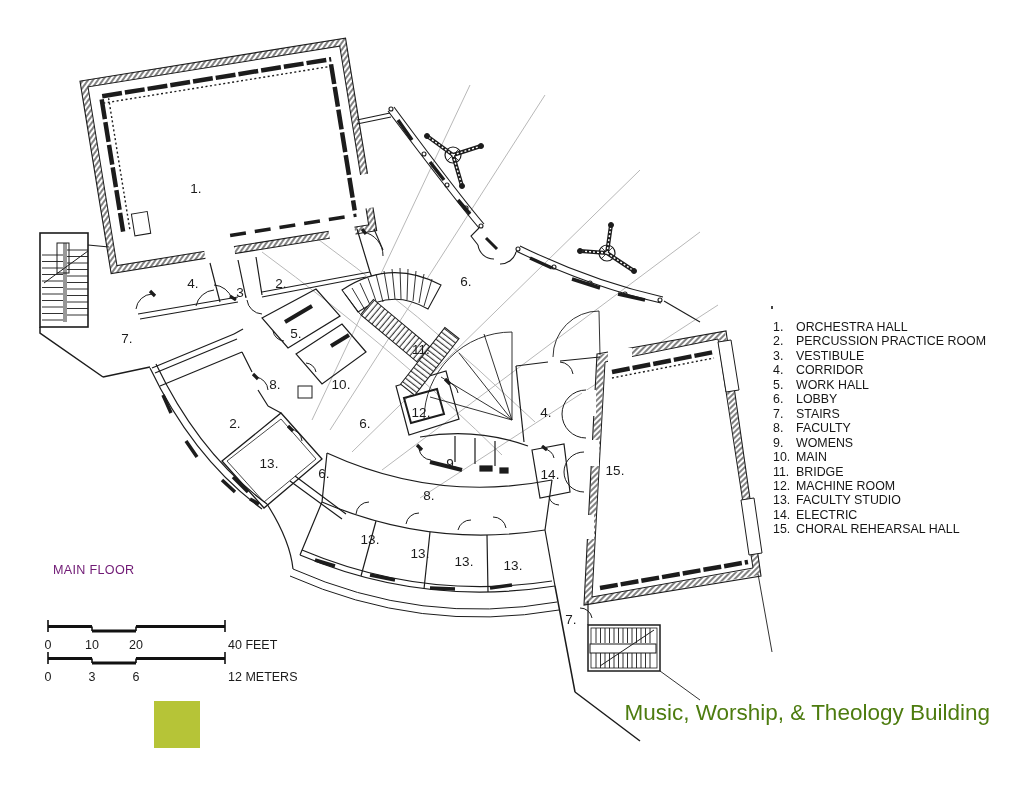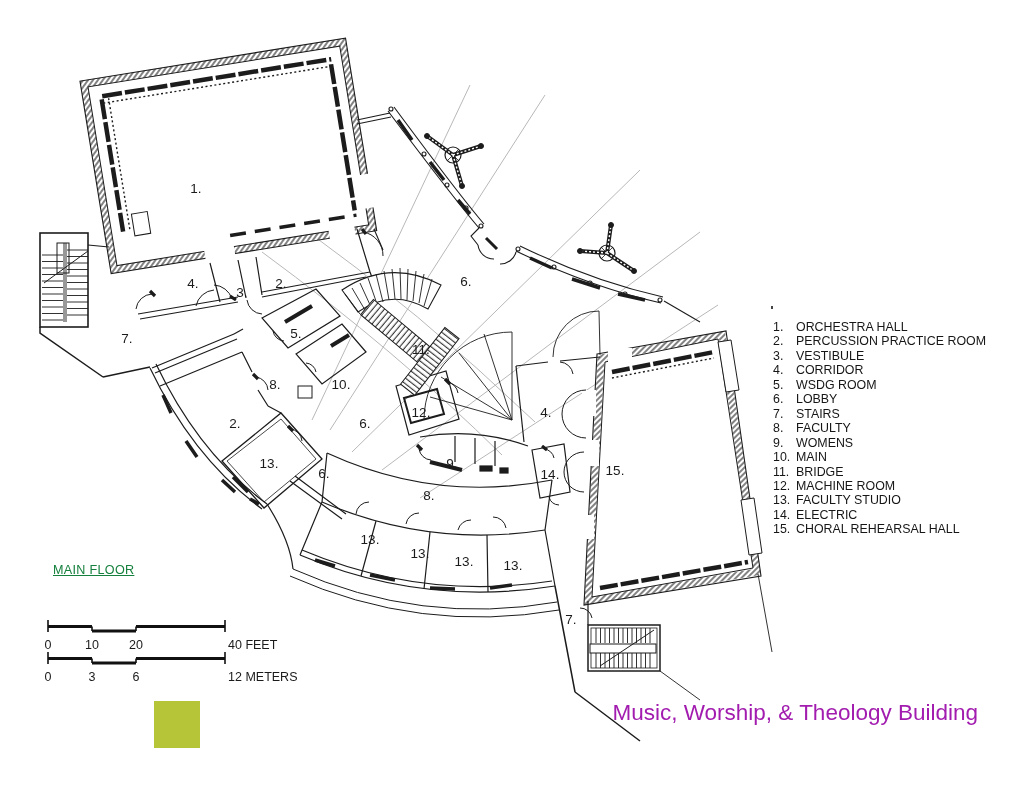--- a/index.html
+++ b/index.html
@@ -7,32 +7,32 @@
         font-family:"Liberation Sans",sans-serif;color:#1b1b1b;}
   #plan-svg{position:absolute;left:0;top:0;}
   
   #legend{position:absolute;left:773px;top:320px;font-size:12.4px;line-height:14.45px;
           color:#161616;white-space:nowrap;}
   .legend-row{display:flex;}
   .legend-num{width:23px;flex:0 0 23px;}
   #legend-tick{position:absolute;left:771px;top:306px;width:2px;height:3px;background:#444;}
   
   #floor-label{position:absolute;left:53px;top:563px;font-size:12.6px;
-               text-decoration:underline;letter-spacing:.3px;color:#15803d;}
+               letter-spacing:.3px;color:#701a75;}
   
   #logo{position:absolute;left:42px;top:697px;width:170px;height:60px;}
   #logo-word{font-weight:bold;font-size:52px;line-height:46px;letter-spacing:-2px;
              color:#8a8c8e;transform:scaleX(.66);transform-origin:left top;display:inline-block;}
   #logo-accent{position:absolute;left:97px;top:3px;width:13px;height:7px;background:#b6c437;
                transform:skewX(-28deg) rotate(-6deg);}
   #logo-tagline{position:absolute;left:2px;top:46px;font-size:6.4px;letter-spacing:.55px;
                 color:#8a8c8e;white-space:nowrap;}
   #logo-square{position:absolute;left:154px;top:701px;width:46px;height:47px;background:#b6c437;}
   
-  #title-block{position:absolute;right:54px;top:700px;text-align:right;color:#a21caf;}
+  #title-block{position:absolute;right:42px;top:700px;text-align:right;color:#4d7c0f;}
   #title-main{font-size:22.5px;}
   #title-sub{font-size:15px;margin-top:7px;}
 </style>
 </head>
 <body>
 
 <div id="page">
 
   <svg id="plan-svg" width="1032" height="792" viewBox="0 0 1032 792">
     <defs>
@@ -318,21 +318,21 @@
       <div class="legend-row">
         <span class="legend-num">3.</span>
         <span>VESTIBULE</span>
       </div>
       <div class="legend-row">
         <span class="legend-num">4.</span>
         <span>CORRIDOR</span>
       </div>
       <div class="legend-row">
         <span class="legend-num">5.</span>
-        <span>WSDG ROOM</span>
+        <span>WORK HALL</span>
       </div>
       <div class="legend-row">
         <span class="legend-num">6.</span>
         <span>LOBBY</span>
       </div>
       <div class="legend-row">
         <span class="legend-num">7.</span>
         <span>STAIRS</span>
       </div>
       <div class="legend-row">

